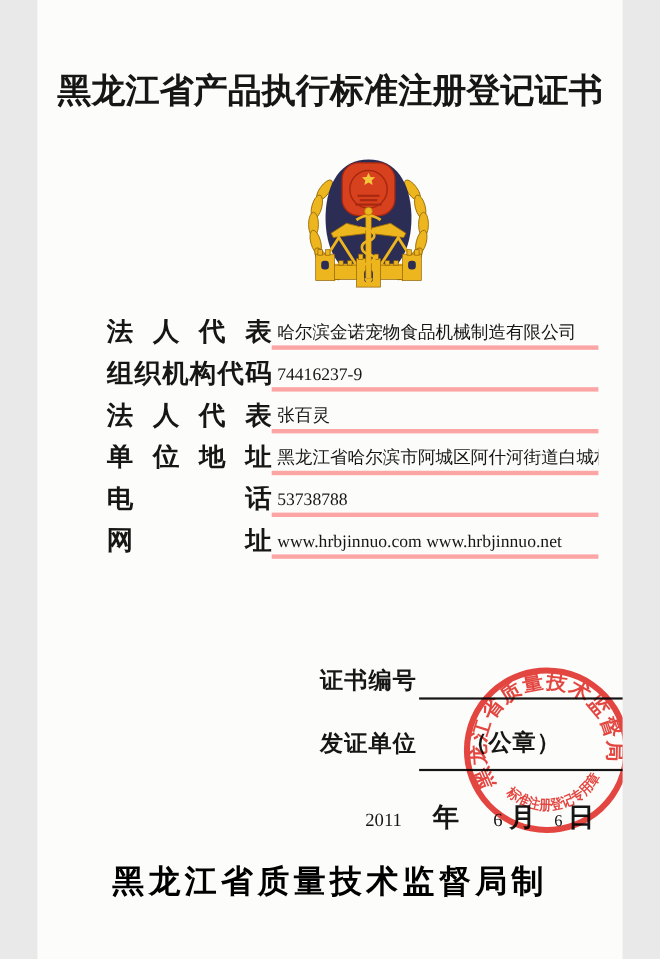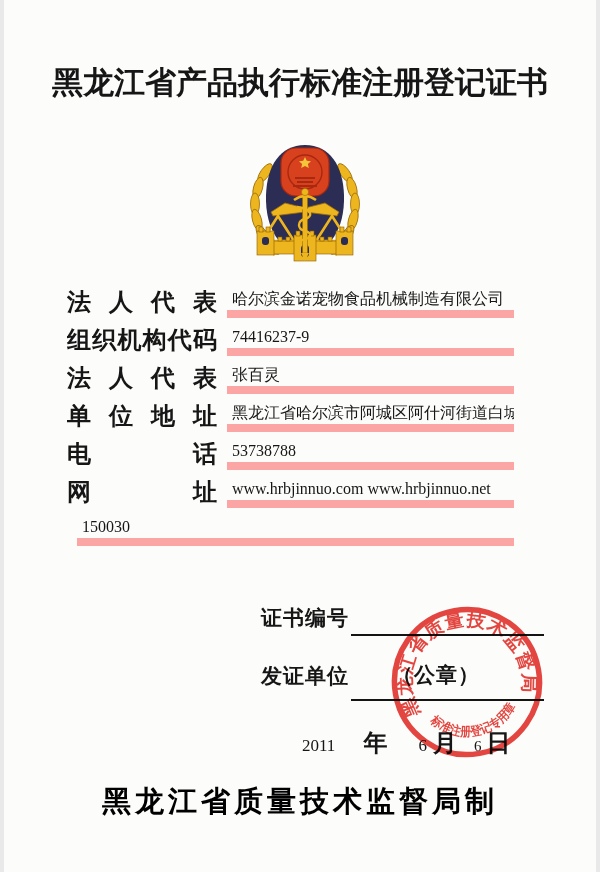--- a/index.html
+++ b/index.html
@@ -6,39 +6,39 @@
     --seal-red:#e2231c;
     --gold:#edb51e;
     --gold-dark:#9a6c08;
     --navy:#2b2d55;
     --emblem-red:#d8411d;
     --emblem-red-dark:#a82810;
     --ink:#161616;
   }
   html,body{margin:0;padding:0;background:#e9e9e9;}
   .page{
-    position:relative;width:592px;height:872px;margin:0 auto;
+    position:relative;width:532px;height:872px;margin:0 auto;
     background:#fcfcfa;overflow:hidden;
     font-family:"Liberation Serif","DejaVu Serif",serif;color:var(--ink);
   }
   .title{
     position:absolute;top:62px;left:0;right:0;text-align:center;
     font-size:31px;font-weight:900;letter-spacing:0px;white-space:nowrap;
   }
   .emblem{position:absolute;left:237px;top:133px;width:128px;height:138px;}
   
   .form{position:absolute;left:63px;top:280px;width:447px;}
   .row{display:flex;align-items:flex-end;height:38px;}
   .row .label{
     width:150px;flex:0 0 150px;font-size:24px;font-weight:bold;
     text-align:justify;text-align-last:justify;line-height:1.05;
     padding-bottom:3px;white-space:nowrap;overflow:hidden;
   }
   .row .value{
-    flex:1;margin-left:10px;border-bottom:8px solid #fca5a5;
+    flex:1;border-bottom:4px solid #fca5a5;
     font-size:16px;line-height:1.2;padding:0 2px 2px 5px;white-space:nowrap;overflow:hidden;
   }
   
   .cert-label{position:absolute;font-size:21px;font-weight:bold;letter-spacing:1px;white-space:nowrap;}
   #cert-no-label{left:257px;top:604px;text-align:right;}
   #issuer-label{left:257px;top:662px;}
   .issuer-value{position:absolute;left:388px;top:661px;font-size:21px;font-weight:bold;letter-spacing:1px;white-space:nowrap;}
   .blank-line{position:absolute;left:347px;width:193px;height:2px;background:#141414;}
   #line-cert-no{top:634px;}
   #line-issuer{top:699px;}
@@ -151,21 +151,20 @@
     </div>
     <div class="row">
       <div class="label">电话</div>
       <div class="value">53738788</div>
     </div>
     <div class="row">
       <div class="label">网址</div>
       <div class="value">www.hrbjinnuo.com   www.hrbjinnuo.net</div>
     </div>
     <div class="row">
-      <div class="value">150030</div>
     </div>
   </div>
 
   <div id="cert-no-label" class="cert-label">证书编号</div>
   <div id="line-cert-no" class="blank-line"></div>
   <div id="issuer-label" class="cert-label">发证单位</div>
   <div class="issuer-value">（公章）</div>
   <div id="line-issuer" class="blank-line"></div>
 
   <div class="date-row">

